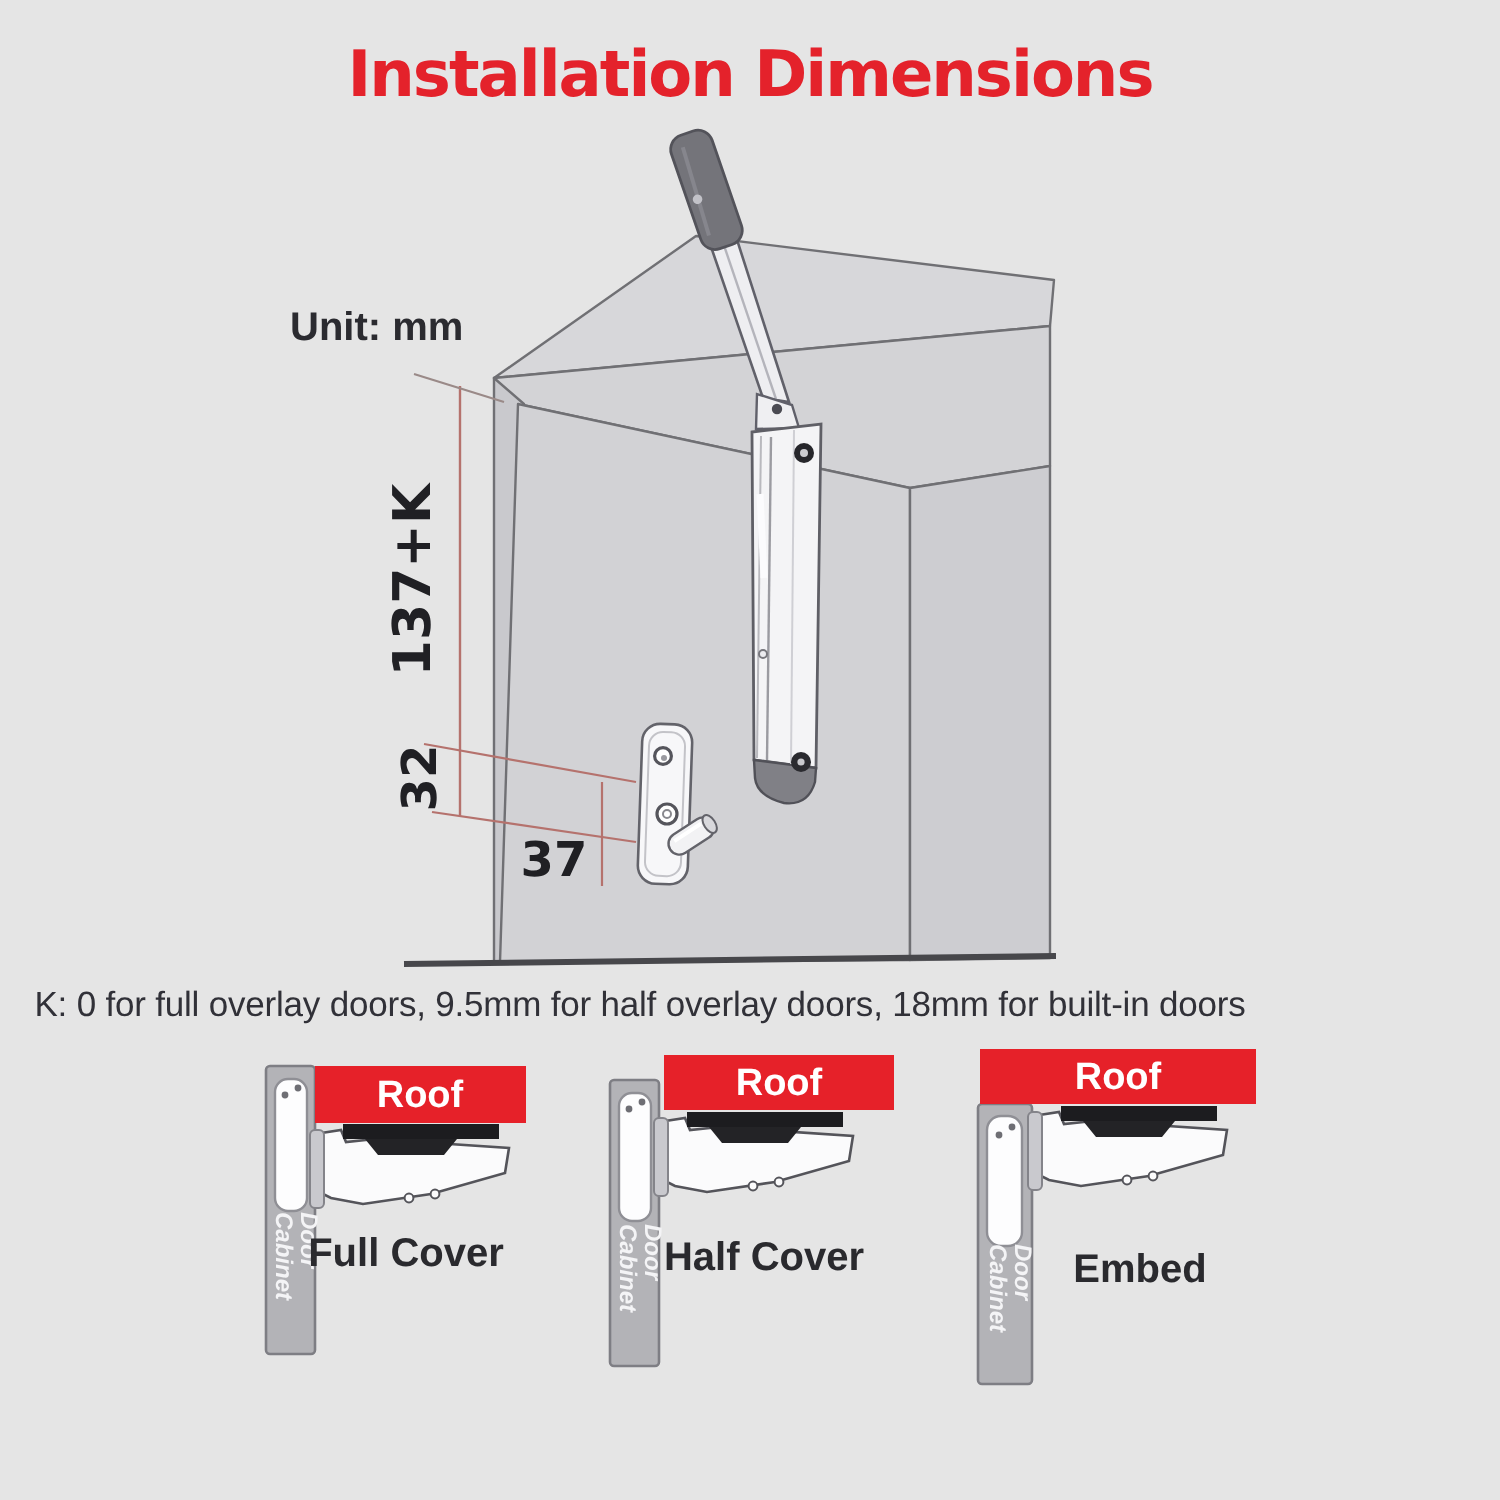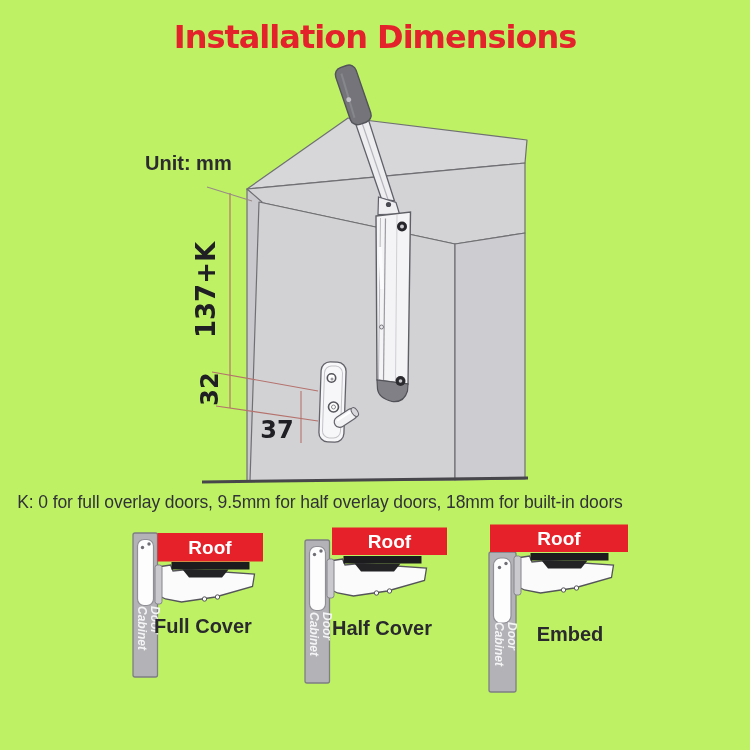--- a/index.html
+++ b/index.html
@@ -1,16 +1,16 @@
 <!DOCTYPE html>
 <html><head>
 <meta charset="utf-8">
 <style>
   html,body{margin:0;padding:0;background:#fff;}
-  #stage{position:relative;width:750px;height:750px;background:#bef264;overflow:hidden;
+  #stage{position:relative;width:750px;height:750px;background:#e5e5e5;overflow:hidden;
          font-family:"Liberation Sans",sans-serif;}
   .title{position:absolute;top:18px;left:0;width:750px;text-align:center;
          font-family:"DejaVu Sans","Liberation Sans",sans-serif;
          font-size:32px;font-weight:bold;letter-spacing:-1px;color:#e4222b;}
   .knote{position:absolute;top:492px;left:0;width:640px;text-align:center;
          font-size:17.5px;letter-spacing:-0.1px;color:#313138;}
   .footer{position:absolute;top:711px;left:0;width:750px;text-align:center;
          font-size:17px;letter-spacing:-0.1px;color:#d5363d;}
   svg{position:absolute;left:0;}
   svg text{font-family:"Liberation Sans",sans-serif;}

